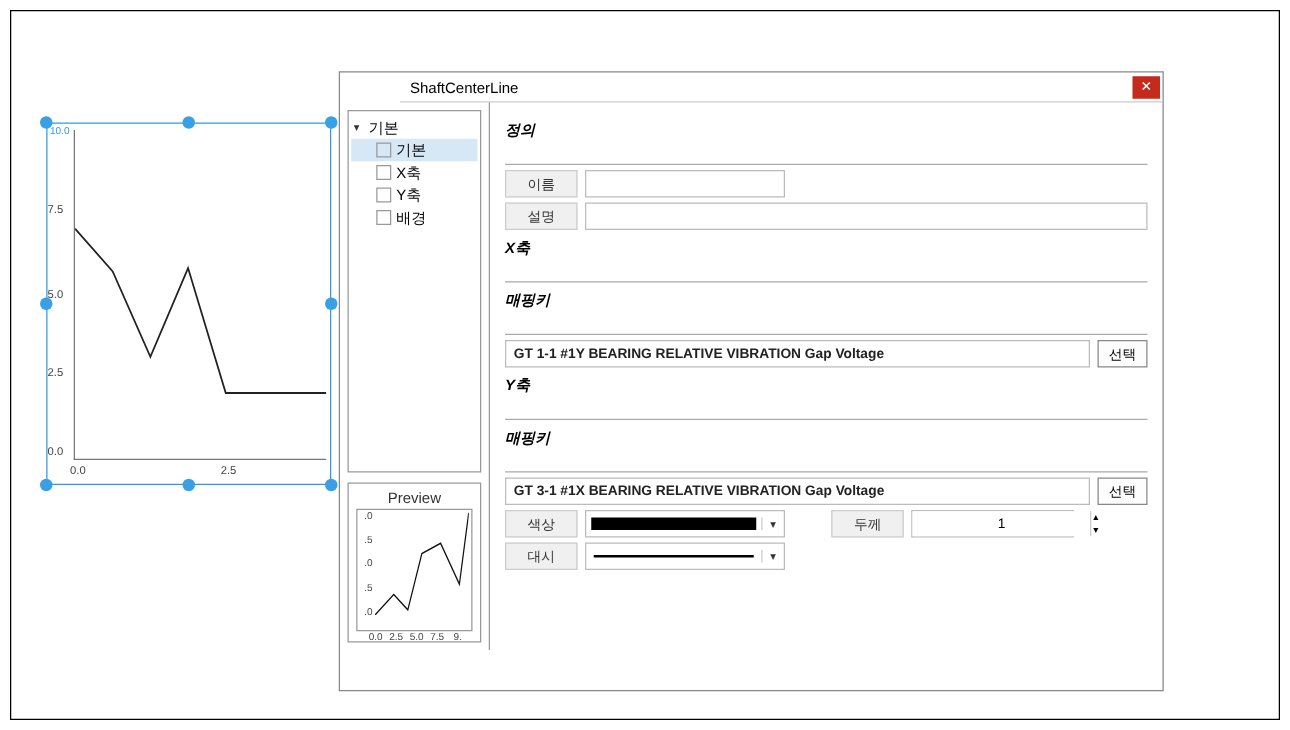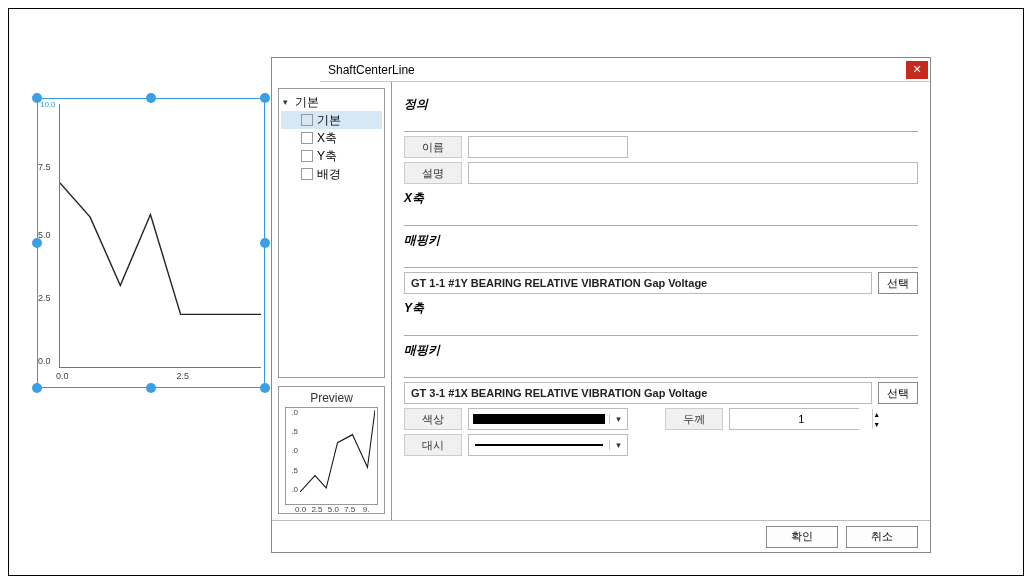--- a/index.html
+++ b/index.html
@@ -189,19 +189,15 @@
         </div>
         <div class="form-row">
           <div class="lbl-box">대시</div>
           <div class="dash-combo">
             <div class="dash-line"></div>
             <div class="combo-arrow">▾</div>
           </div>
         </div>
       </div>
     </div>
-    <div class="dlg-footer">
-      <button class="dlg-btn">확인</button>
-      <button class="dlg-btn">취소</button>
-    </div>
   </div>
 
 </div>
 
 </body></html>

